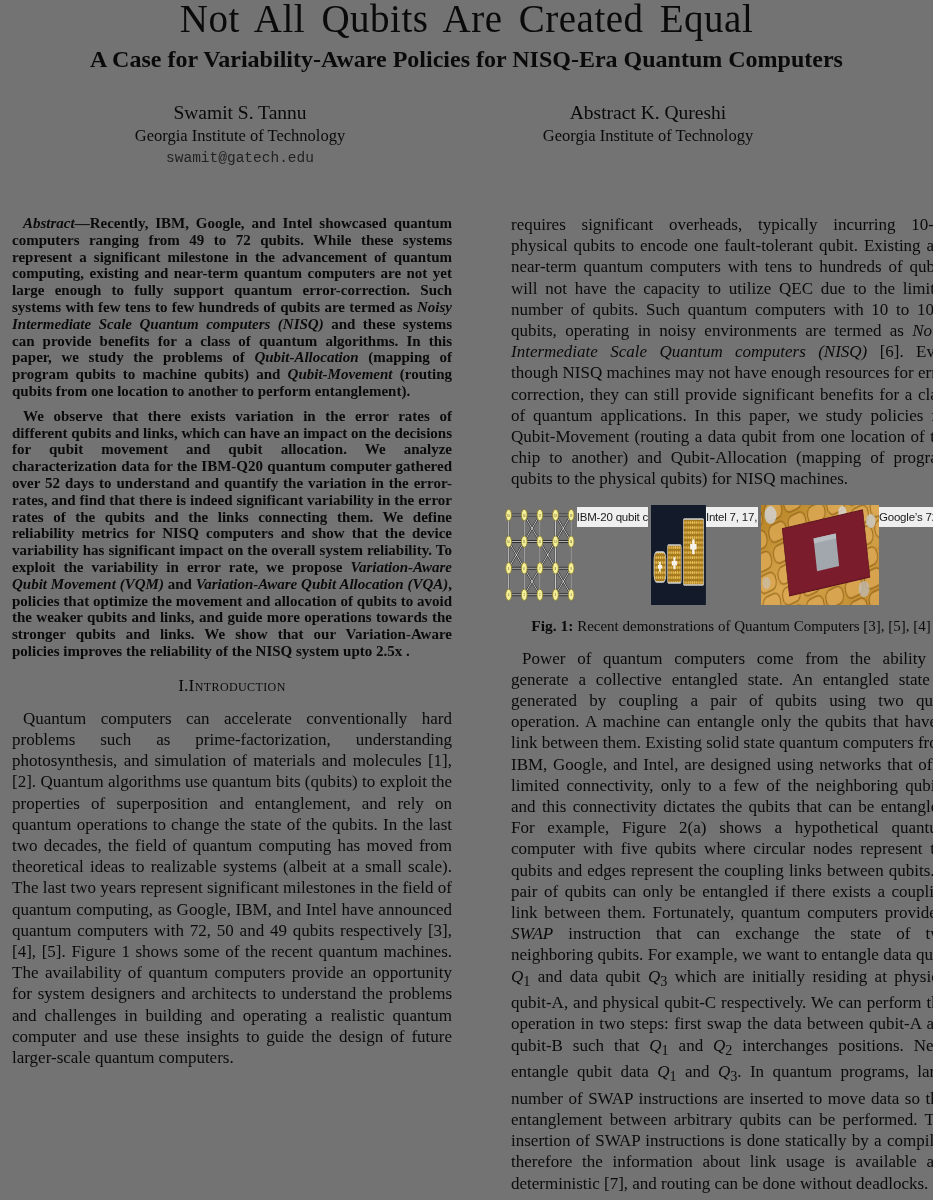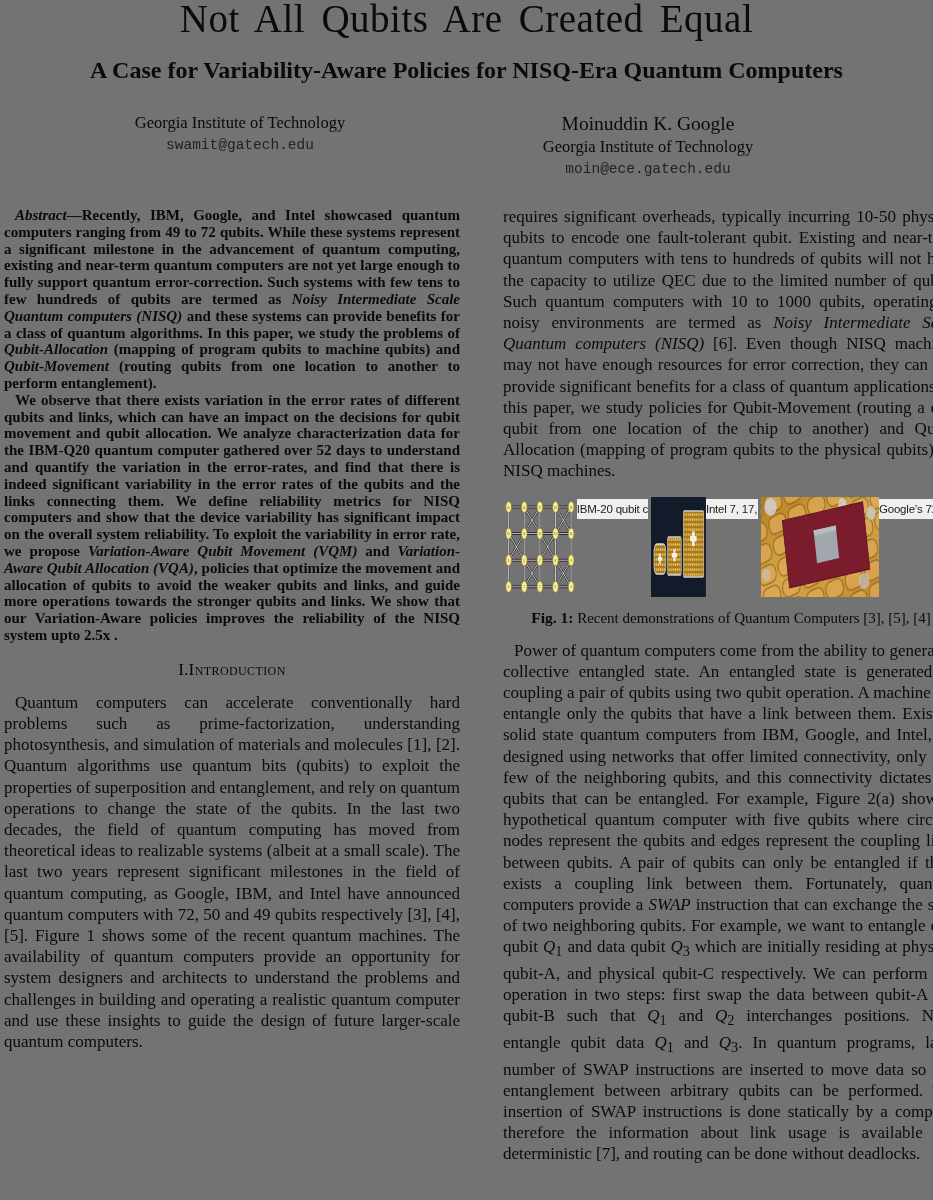--- a/index.html
+++ b/index.html
@@ -6,34 +6,34 @@
   .page{
     position:relative;width:933px;height:1200px;overflow:hidden;background:#737373;
     font-family:"Liberation Serif",serif;color:#0a0a0a;
   }
   
   .paper-title{
     margin:-4px 0 0 0;text-align:center;font-size:39px;font-weight:400;line-height:46px;
     letter-spacing:0.5px;word-spacing:6px;
   }
   .paper-subtitle{
-    margin:14px 0 0 0;text-align:center;font-size:24px;font-weight:700;line-height:29px;
+    margin:3px 0 0 0;text-align:center;font-size:24px;font-weight:700;line-height:29px;
   }
   .authors{display:flex;margin-top:27px;}
   .author{width:370px;text-align:center;}
   .author.a1{margin-left:55px;}
   .author.a2{margin-left:auto;margin-right:100px;}
   .author-name{font-size:19.5px;line-height:24px;}
   .author-affil{font-size:16.5px;line-height:22px;}
   .author-email{font-family:"Liberation Mono","DejaVu Sans Mono",monospace;font-size:14.5px;line-height:23px;color:#222;text-align:center;}
   
   .col{position:absolute;top:207px;}
   .col-left{left:4px;width:456px;}
   .col-right{left:503px;width:456px;top:206px;}
-  p{margin:0;}
+  p{margin:8px;}
   .abstract{
     font-size:15px;font-weight:700;line-height:16.8px;text-align:justify;
   }
   .bodytext{
     font-size:17px;line-height:21.2px;text-align:justify;
   }
   .indent{text-indent:11px;}
   .section-heading{
     margin:15px 0 12px 0;text-align:center;font-size:17.5px;font-weight:400;
   }
@@ -60,27 +60,27 @@
 </head>
 <body>
 
 <div class="page">
 
   <header>
     <h1 class="paper-title">Not All Qubits Are Created Equal</h1>
     <h2 class="paper-subtitle">A Case for Variability-Aware Policies for NISQ-Era Quantum Computers</h2>
     <div class="authors">
       <div class="author a1">
+        <div class="author-name">Swamit S. Tannu</div>
         <div class="author-affil">Georgia Institute of Technology</div>
         <div class="author-email">swamit@gatech.edu</div>
       </div>
       <div class="author a2">
-        <div class="author-name">Moinuddin K. Google</div>
+        <div class="author-name">Abstract K. Qureshi</div>
         <div class="author-affil">Georgia Institute of Technology</div>
-        <div class="author-email">moin@ece.gatech.edu</div>
       </div>
     </div>
   </header>
 
   <div class="col col-left">
     <p class="abstract indent"><i>Abstract</i>—Recently, IBM, Google, and Intel showcased quantum computers ranging from 49 to 72 qubits. While these systems represent a significant milestone in the advancement of quantum computing, existing and near-term quantum computers are not yet large enough to fully support quantum error-correction. Such systems with few tens to few hundreds of qubits are termed as <i>Noisy Intermediate Scale Quantum computers (NISQ)</i> and these systems can provide benefits for a class of quantum algorithms. In this paper, we study the problems of <i>Qubit-Allocation</i> (mapping of program qubits to machine qubits) and <i>Qubit-Movement</i> (routing qubits from one location to another to perform entanglement).</p>
     <p class="abstract indent">We observe that there exists variation in the error rates of different qubits and links, which can have an impact on the decisions for qubit movement and qubit allocation. We analyze characterization data for the IBM-Q20 quantum computer gathered over 52 days to understand and quantify the variation in the error-rates, and find that there is indeed significant variability in the error rates of the qubits and the links connecting them. We define reliability metrics for NISQ computers and show that the device variability has significant impact on the overall system reliability. To exploit the variability in error rate, we propose <i>Variation-Aware Qubit Movement (VQM)</i> and <i>Variation-Aware Qubit Allocation (VQA)</i>, policies that optimize the movement and allocation of qubits to avoid the weaker qubits and links, and guide more operations towards the stronger qubits and links. We show that our Variation-Aware policies improves the reliability of the NISQ system upto 2.5x .</p>
     <h3 class="section-heading"><span class="sec-num">I.</span><span class="sc">Introduction</span></h3>
     <p class="bodytext indent">Quantum computers can accelerate conventionally hard problems such as prime-factorization, understanding photosynthesis, and simulation of materials and molecules [1], [2]. Quantum algorithms use quantum bits (qubits) to exploit the properties of superposition and entanglement, and rely on quantum operations to change the state of the qubits. In the last two decades, the field of quantum computing has moved from theoretical ideas to realizable systems (albeit at a small scale). The last two years represent significant milestones in the field of quantum computing, as Google, IBM, and Intel have announced quantum computers with 72, 50 and 49 qubits respectively [3], [4], [5]. Figure 1 shows some of the recent quantum machines. The availability of quantum computers provide an opportunity for system designers and architects to understand the problems and challenges in building and operating a realistic quantum computer and use these insights to guide the design of future larger-scale quantum computers.</p>
   </div>

